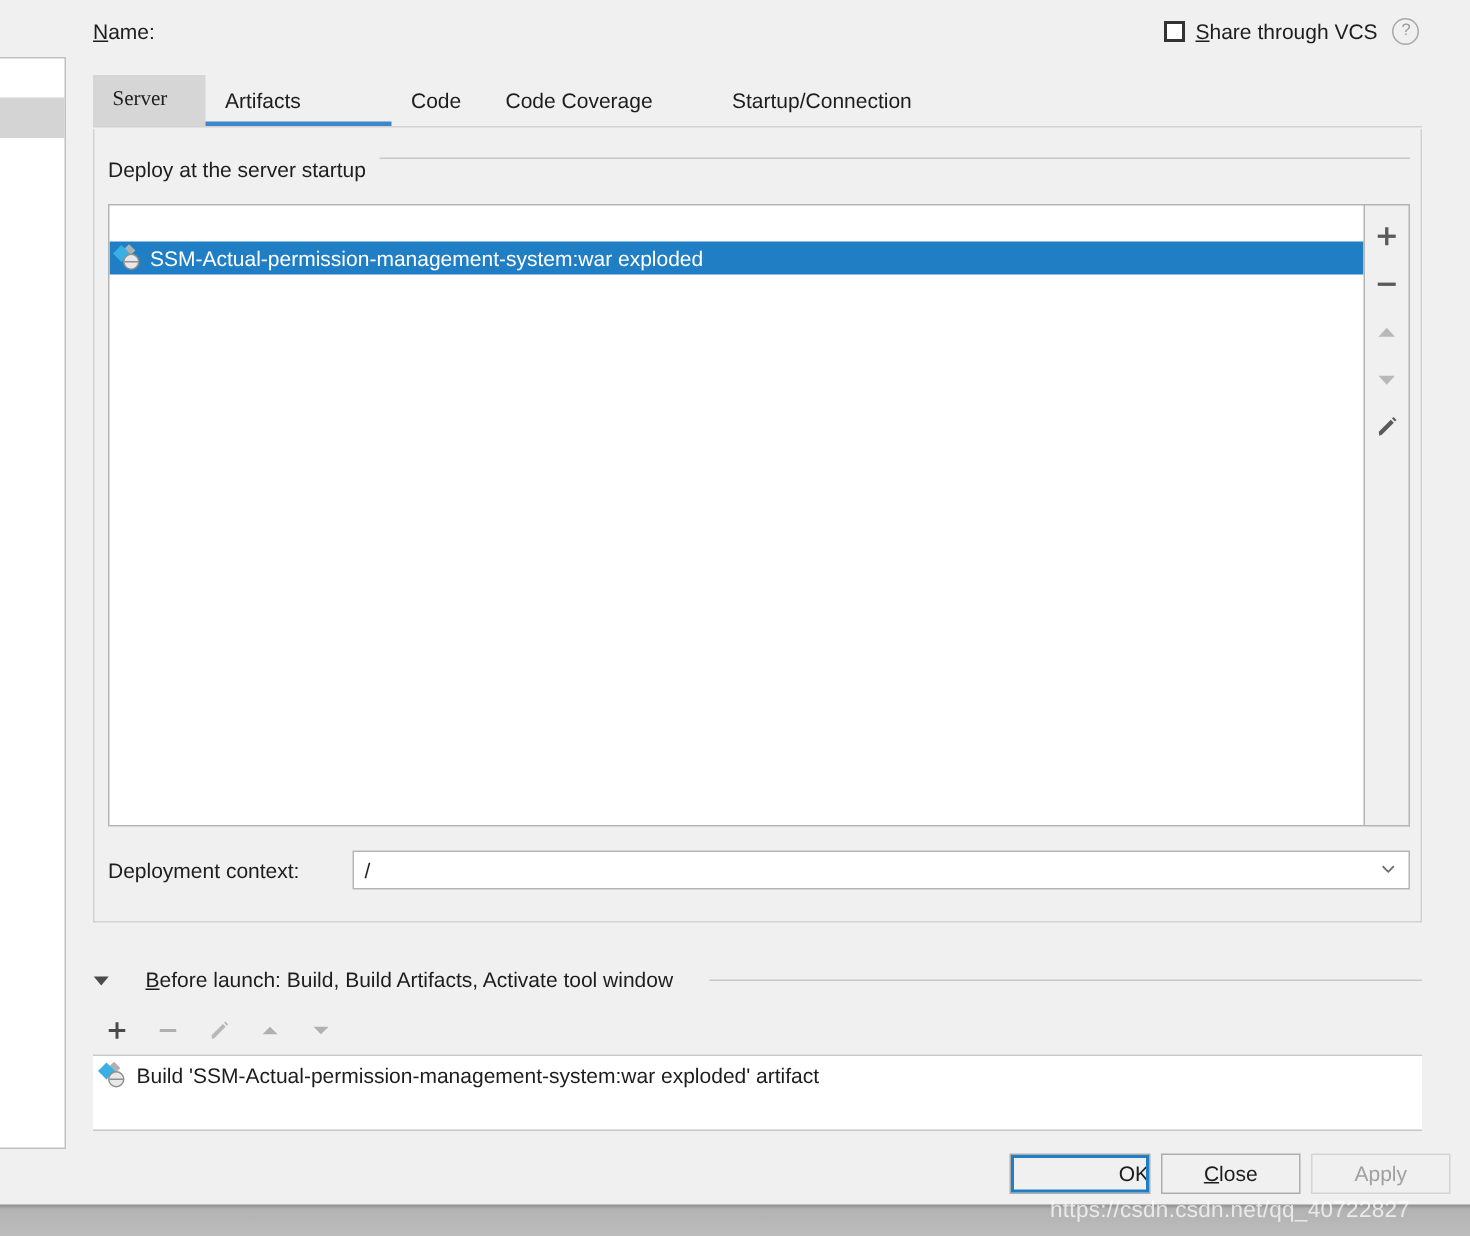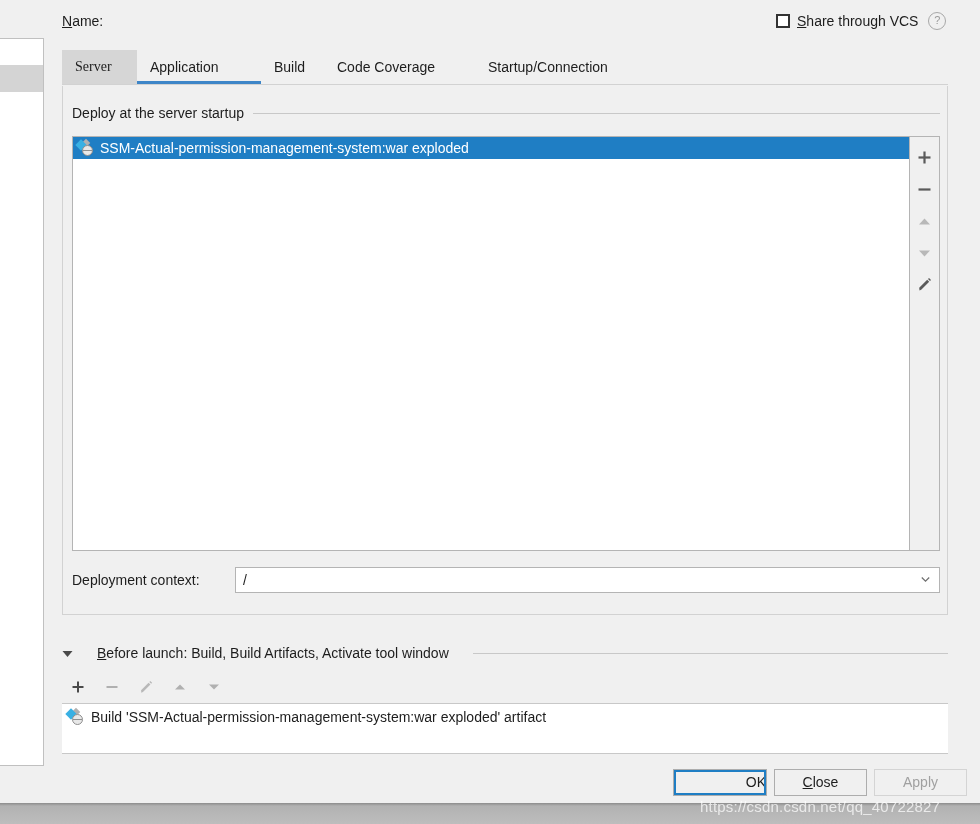--- a/index.html
+++ b/index.html
@@ -145,21 +145,21 @@
     background: #f0f0f0;
     border: 1px solid #d2d2d2;
     border-top: none;
     box-sizing: border-box;
   }
   #deploy-group-header {
     position: absolute;
     left: 9px;
     top: 19px;
     display: flex;
-    align-items: center;
+    align-items: flex-start;
     width: 868px;
   }
   #deploy-group-title {
     font-size: 14px;
     white-space: nowrap;
     padding-right: 9px;
   }
   #deploy-group-rule {
     flex: 1;
     height: 1px;
@@ -186,20 +186,21 @@
   #deploy-list-row {
     display: flex;
     align-items: center;
     gap: 7px;
     height: 22px;
     background: #1f7ec4;
     color: #ffffff;
     padding: 0 16px 0 4px;
     font-size: 14px;
     white-space: nowrap;
+    margin-top: 24px;
   }
   #deploy-list-toolbar {
     width: 30px;
     height: 415px;
     background: #f0f0f0;
     border: 1px solid #b4b4b4;
     border-left: none;
     box-sizing: border-box;
     display: flex;
     flex-direction: column;
@@ -465,25 +466,25 @@
     <div id="share-vcs-label"><u>S</u>hare through VCS</div>
     <div id="help-icon">?</div>
   </div>
 </div>
 
 <div id="tab-bar">
   <div class="tab hovered" style="left:0px;width:75px">
     <span>Server</span>
   </div>
   <div class="tab" style="left:75px;width:124px">
-    <span>Application</span>
+    <span>Artifacts</span>
     <span class="tab-underline"></span>
   </div>
   <div class="tab" style="left:199px;width:63px">
-    <span>Build</span>
+    <span>Code</span>
   </div>
   <div class="tab" style="left:262px;width:151px">
     <span>Code Coverage</span>
   </div>
   <div class="tab" style="left:413px;width:186px">
     <span>Startup/Connection</span>
   </div>
 </div>
 <div id="tab-divider"></div>
 

